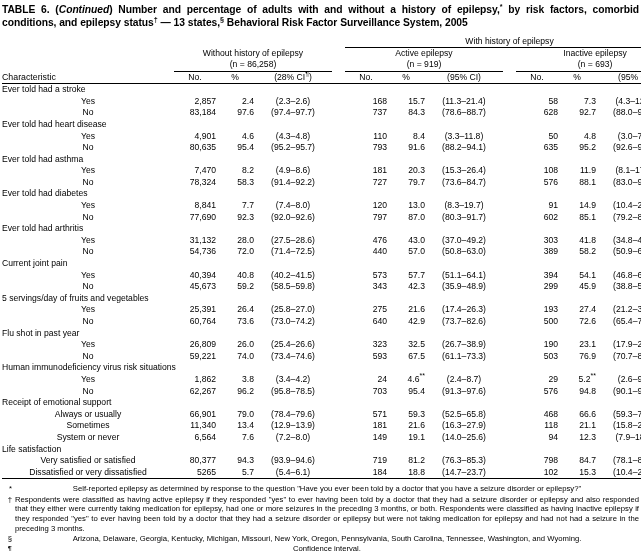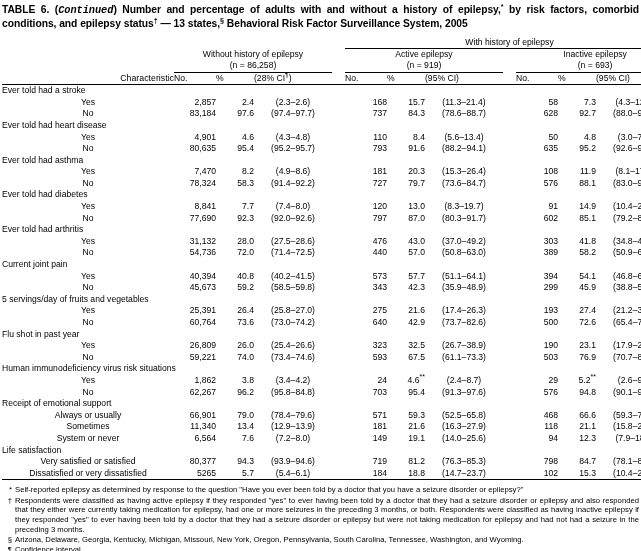--- a/index.html
+++ b/index.html
@@ -25,21 +25,21 @@
   
   .title {
     font-size: 10.3px;
     font-weight: bold;
     line-height: 13.2px;
     letter-spacing: -0.05px;
     padding: 3px 2px 0 2px;
     text-align: justify;
     text-justify: inter-word;
   }
-  .title .ital { font-style: italic; font-family: Liberation Mono, monospace; }
+  .title .ital { font-style: italic; }
   sup.fn {
     font-size: 7.2px;
     vertical-align: super;
     line-height: 0;
     font-weight: bold;
   }
 
   
   table.t {
     border-collapse: collapse;
@@ -64,28 +64,28 @@
   col.c-gap  { width: 13px; }
 
   
   .h-grp {
     text-align: center;
     font-size: 8.6px;
     line-height: 11.4px;
     padding-bottom: 1px;
   }
   .h-col {
-    text-align: left;
+    text-align: center;
     font-weight: bold;
     font-size: 8.6px;
     line-height: 11.4px;
     padding-bottom: 1.5px;
   }
   .h-char {
-    text-align: right;
+    text-align: left;
     font-weight: bold;
     font-size: 8.8px;
     line-height: 11.4px;
     padding-bottom: 1.5px;
   }
   .rule-bottom { border-bottom: 1.1px solid #000; }
   .rule-top-thick { border-top: 1.6px solid #000; }
 
   
   td.num {
@@ -135,21 +135,21 @@
   .fnmark {
     width: 10px;
     min-width: 10px;
     text-align: right;
     padding-right: 3px;
     font-size: 7.7px;
     line-height: 9.7px;
   }
   .fntext {
     flex: 1;
-    text-align: left;
+    text-align: center;
   }
   .fntext.justify { text-align: justify; text-justify: inter-word; }
 </style>
 </head>
 <body>
 
 <div class="page">
 
   <div class="title">
     <span>TABLE 6. (</span><span class="ital">Continued</span><span>) Number and percentage of adults with and without a history of epilepsy,</span><sup class="fn">*</sup><span> by risk factors, comorbid conditions, and epilepsy status</span><sup class="fn">†</sup><span> — 13 states,</span><sup class="fn">§</sup><span> Behavioral Risk Factor Surveillance System, 2005</span>
@@ -248,21 +248,21 @@
           <td class="grouplab" colspan="12">Ever told had heart disease</td>
         </tr>
         <tr>
           <td class="lab sublab">Yes</td>
           <td class="num">4,901</td>
           <td class="num">4.6</td>
           <td class="ci">(4.3–4.8)</td>
           <td></td>
           <td class="num">110</td>
           <td class="num">8.4</td>
-          <td class="ci">(5.6–13.4)</td>
+          <td class="ci">(3.3–11.8)</td>
           <td></td>
           <td class="num">50</td>
           <td class="num">4.8</td>
           <td class="ci">(3.0–7.4)</td>
         </tr>
         <tr>
           <td class="lab sublab">No</td>
           <td class="num">80,635</td>
           <td class="num">95.4</td>
           <td class="ci">(95.2–95.7)</td>
@@ -475,21 +475,21 @@
           <td class="ci">(2.4–8.7)</td>
           <td></td>
           <td class="num">29</td>
           <td class="num">5.2<sup class="dd">**</sup></td>
           <td class="ci">(2.6–9.9)</td>
         </tr>
         <tr>
           <td class="lab sublab">No</td>
           <td class="num">62,267</td>
           <td class="num">96.2</td>
-          <td class="ci">(95.8–84.8)</td>
+          <td class="ci">(95.8–78.5)</td>
           <td></td>
           <td class="num">703</td>
           <td class="num">95.4</td>
           <td class="ci">(91.3–97.6)</td>
           <td></td>
           <td class="num">576</td>
           <td class="num">94.8</td>
           <td class="ci">(90.1–97.4)</td>
         </tr>
         <tr>

